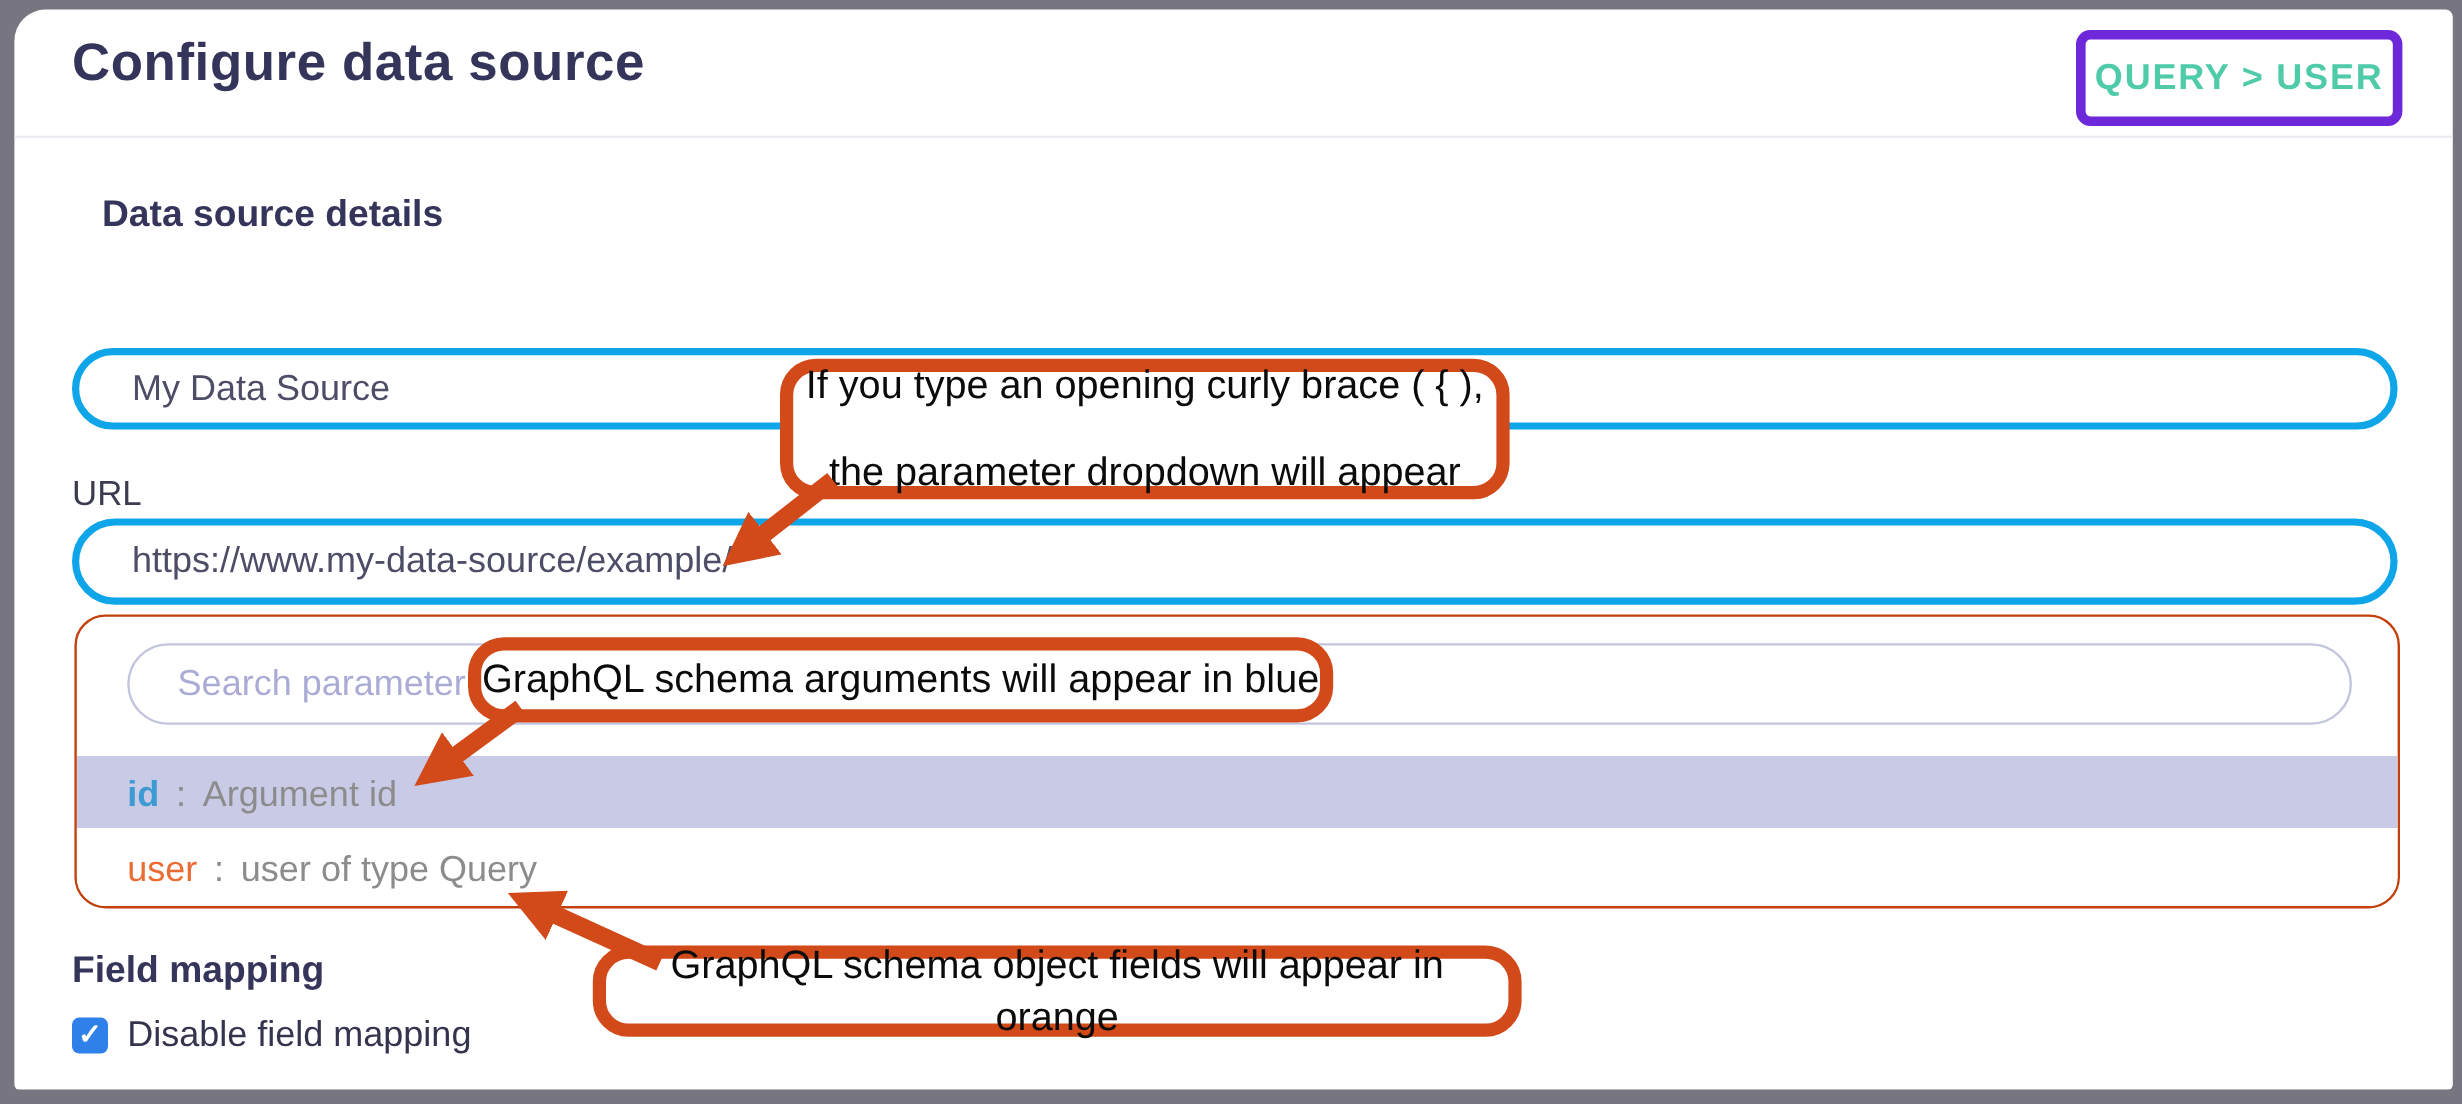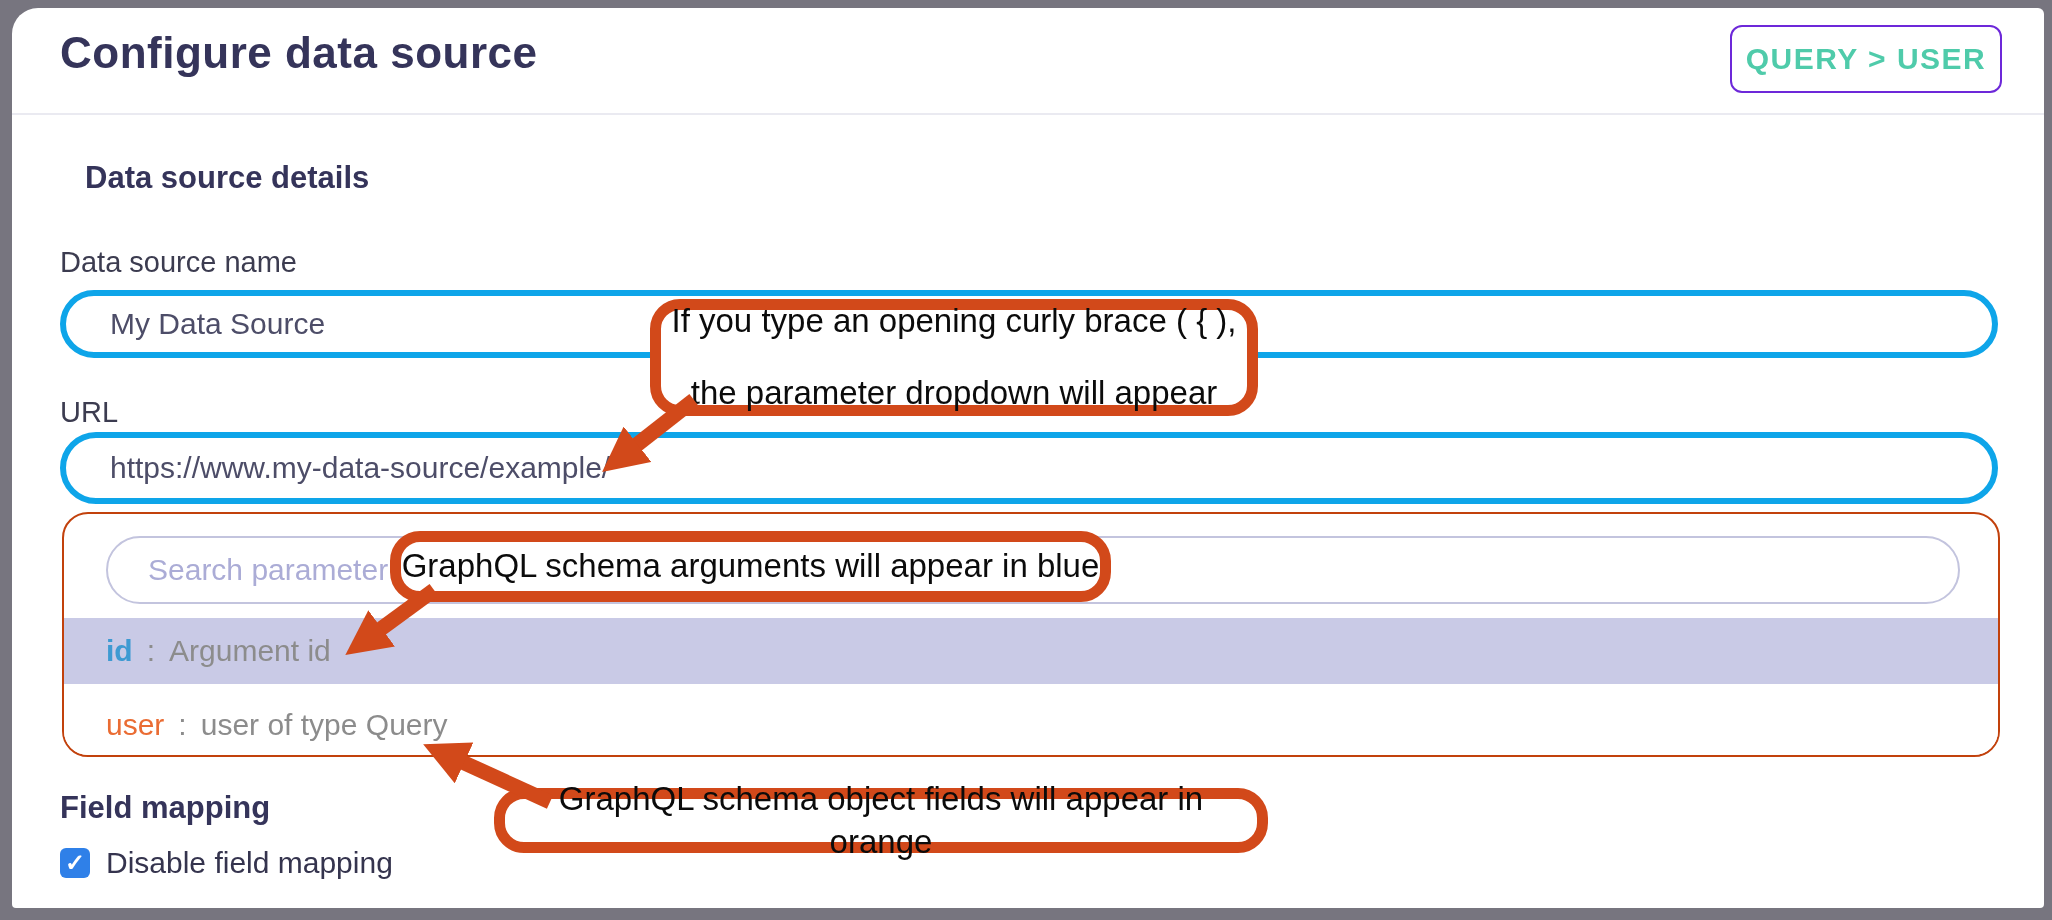--- a/index.html
+++ b/index.html
@@ -7,22 +7,22 @@
   body { font-family:"Liberation Sans", sans-serif; background:#77757f; position:relative; overflow:hidden; }
 
   #page { position:absolute; left:0; top:0; width:2052px; height:920px; }
 
   .card { position:absolute; left:12px; top:8px; width:2032px; height:900px;
           background:#ffffff; border-radius:26px 6px 4px 4px; }
 
   .page-title { position:absolute; left:48px; top:20px; font-size:44px; font-weight:700;
                 color:#35345a; letter-spacing:0.5px; }
 
-  .query-badge { position:absolute; left:1718px; top:17px; width:272px; height:68px;
-                 border:2px solid #6d28d9; border-radius:12px; background:#fff;
+  .query-badge { position:absolute; left:1718px; top:17px; width:272px; height:80px;
+                 border:8px solid #6d28d9; border-radius:12px; background:#fff;
                  color:#4fcbaa; font-size:30px; font-weight:700; letter-spacing:1.5px;
                  display:flex; align-items:center; justify-content:center; cursor:pointer; }
 
   .header-divider { position:absolute; left:0; top:105px; width:100%; height:2px; background:#eaeaf1; }
 
   .section-title { position:absolute; left:48px; font-size:31px; font-weight:700; color:#35345a; }
   .section-details { top:152px;margin-left:25px; }
   .section-fieldmap { top:782px; }
 
   .field-label { position:absolute; left:48px; font-size:29px; color:#3c3c50; }
@@ -39,56 +39,55 @@
   .dropdown-panel { position:absolute; left:50px; top:504px; width:1938px; height:245px;
                     border:2px solid #c2410c; border-radius:26px; background:#fff; overflow:hidden; }
   .search-input { position:absolute; left:42px; top:22px; width:1854px; height:68px;
                   border:2px solid #c3c4de; border-radius:34px; background:#fff;
                   font-family:"Liberation Sans", sans-serif;
                   font-size:30px; color:#4d4d68; padding-left:40px; outline:none; }
   .search-input::placeholder { color:#abacd6; opacity:1; }
 
   .dd-row { position:absolute; left:0; width:100%; display:flex; align-items:center;
             padding-left:42px; font-size:30px; cursor:pointer; }
-  .dd-row-1 { top:104px; height:66px; background:#c9cae6; }
+  .dd-row-1 { top:116px; height:66px; background:#c9cae6; }
   .dd-row-2 { top:176px; height:70px; background:#ffffff; }
   .dd-name-blue   { color:#3e9ad2; font-weight:700; }
   .dd-name-orange { color:#ea6c33; font-weight:400; }
   .dd-sep  { color:#8c8c8c; margin:0 14px; }
   .dd-desc { color:#8c8c8c; }
 
   .checkbox-row { position:absolute; left:48px; top:838px; display:flex; align-items:center; }
   .checkbox { width:30px; height:30px; background:#2f80e8; border-radius:6px;
               display:flex; align-items:center; justify-content:center; cursor:pointer; }
   .checkmark { color:#ffffff; font-size:24px; font-weight:700; line-height:1; }
   .checkbox-label { margin-left:16px; font-size:30px; color:#35344e; }
 
   .callout { position:absolute; background:#ffffff; border:11px solid #d2491a; border-radius:30px;
              display:flex; flex-direction:column; align-items:center; justify-content:center;
              font-size:33px; color:#0b0b0b; line-height:1.3; text-align:center; z-index:5; }
   .callout-1 { left:650px; top:299px; width:608px; height:117px;gap:29px; }
   .callout-2 { left:390px; top:531px; width:721px; height:71px;  }
-  .callout-3 { left:494px; top:788px; width:774px; height:65px;  }
+  .callout-3 { left:494px; top:788px; width:774px; height:76px;  }
 
   .arrow-layer { position:absolute; left:0; top:0; width:2052px; height:920px;
                  z-index:6; pointer-events:none; }
 </style>
 </head>
 <body>
 
 <div id="page">
   <div class="card">
 
     <div class="page-title">Configure data source</div>
     <div class="query-badge">QUERY &gt; USER</div>
     <div class="header-divider"></div>
 
     <div class="section-title section-details">Data source details</div>
 
-    <div class="field-label label-name">Data source name</div>
     <input class="text-input input-name" type="text" value="My Data Source" style="">
 
     <div class="field-label label-url">URL</div>
     <input class="text-input input-url" type="text" value="https://www.my-data-source/example/" style="">
 
     <div class="dropdown-panel">
       <input class="search-input" type="text" placeholder="Search parameter" style="">
 
       <div class="dd-row dd-row-1">
         <span class="dd-name-blue">id</span>

